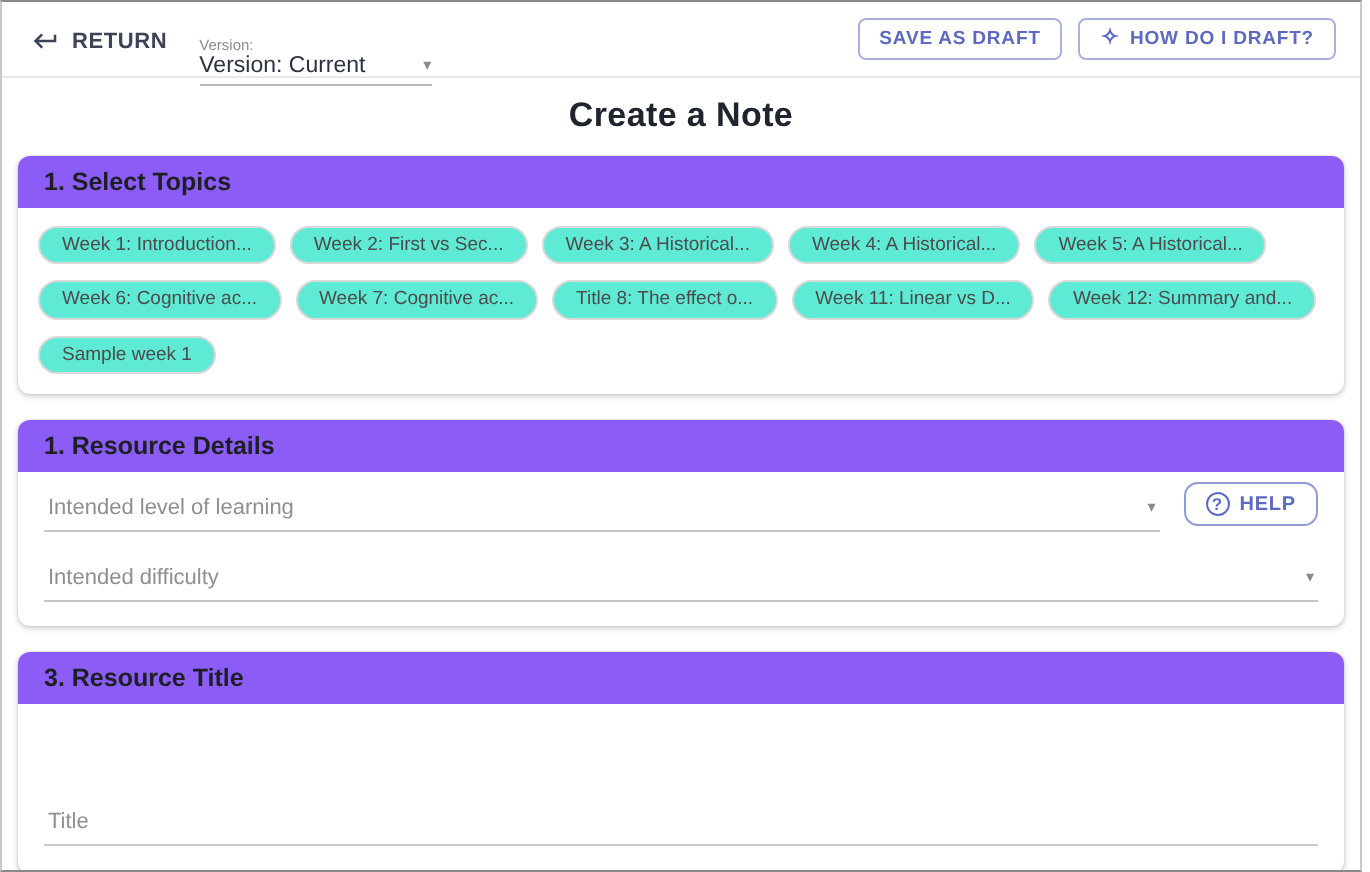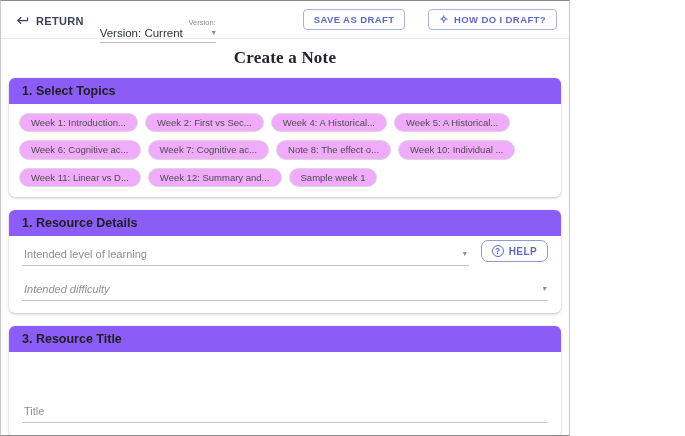--- a/index.html
+++ b/index.html
@@ -1,91 +1,91 @@
 <!DOCTYPE html>
 <html><head>
 <meta charset="utf-8">
 <style>
   * { box-sizing: border-box; margin: 0; padding: 0; }
   body { font-family: "Liberation Sans", sans-serif; background: #fff; }
   .screen {
-    width: 570px; height: 436px; background: #fff; overflow: hidden;
+    width: 681px; height: 436px; background: #fff; overflow: hidden;
     border: 1px solid #c9c9c9; border-top-color: #8a8a8a; border-bottom-color: #8a8a8a;
     position: relative;
   }
   
   .toolbar {
     height: 38px; display: flex; align-items: center;
     padding: 0 12px 0 14px; border-bottom: 1px solid #e9e9e9; background: #fff;
   }
   .return-btn {
     display: flex; align-items: center; gap: 6px; cursor: pointer;
     color: #3c4257; font-size: 11px; font-weight: 700; letter-spacing: .3px;
     margin-top: 2px;
   }
   .return-btn svg { width: 15px; height: 15px; fill: #3c4257; }
   .version-select {
     margin-left: 16px; width: 116px; position: relative; cursor: pointer;
-    border-bottom: 1px solid #b9b9b9; padding: 2px 0 3px 0; margin-top: 20px; text-align: right;
+    border-bottom: 1px solid #b9b9b9; padding: 2px 0 3px 0; margin-top: 20px;
   }
   .version-label { font-size: 7.5px; color: #8d8d8d; display: block; }
   .version-row { display: flex; align-items: center; justify-content: space-between; }
   .version-value { font-size: 11.5px; color: #2c3240; }
   .caret { font-size: 8px; color: #8a8a8a; line-height: 1; }
   .toolbar-spacer { flex: 1; }
   .btn-outline {
     display: inline-flex; align-items: center; gap: 5px; cursor: pointer;
     border: 1px solid #a9b2dd; border-radius: 4px; background: #fff;
     color: #5c6bc0; font-family: "Liberation Sans", sans-serif;
     font-size: 9.5px; font-weight: 700; letter-spacing: .4px;
-    padding: 4px 10px; margin-left: 23px;
+    padding: 4px 10px; margin-left: 8px;
   }
   .sparkle-icon { font-size: 11px; line-height: 1; color: #5c6bc0; }
   
   .page-title {
     text-align: center; font-size: 17px; font-weight: 700; color: #20242e;
-    margin: 9px 0 10px 0; letter-spacing: .2px; font-family: Liberation Serif, serif;
+    margin: 9px 0 10px 0; letter-spacing: .2px;
   }
   
   .card {
     margin: 0 8px 13px 8px; border-radius: 6px; background: #fff;
     box-shadow: 0 1px 3px rgba(0,0,0,.22), 0 0 1px rgba(0,0,0,.14);
   }
   .card-header {
     background: #8b5cf6; border-radius: 6px 6px 0 0;
     padding: 6px 13px; font-size: 12.5px; font-weight: 700; color: #1d1f24;
     display: flex; align-items: center; justify-content: space-between;
   }
   
   .chips-body { padding: 9px 10px 10px 10px; display: flex; flex-wrap: wrap; gap: 8px 7px; }
   .chip {
-    border: 1px solid #d8d8d8; border-radius: 10px; background: #f0abfc;
+    border: 1px solid #d8d8d8; border-radius: 10px; background: #5eead4;
     font-size: 9.5px; color: #4c4c4c; padding: 3px 11px; line-height: 1.2;
     cursor: pointer; white-space: nowrap;
   }
   
   .details-body { padding: 4px 13px 12px 13px; }
-  .field-row { display: flex; align-items: flex-start; gap: 12px; }
+  .field-row { display: flex; align-items: center; gap: 12px; }
   .select-field {
     flex: 1; display: flex; align-items: center; justify-content: space-between;
     border-bottom: 1px solid #c6c6c6; padding: 8px 2px 5px 2px; cursor: pointer;
   }
   .select-placeholder { font-size: 11px; color: #8f8f8f; }
   .help-btn {
     display: inline-flex; align-items: center; gap: 5px; cursor: pointer;
     border: 1px solid #8f9bd4; border-radius: 7px; background: #fff;
     color: #5c6bc0; font-size: 10px; font-weight: 700; letter-spacing: .4px;
     padding: 4px 10px; margin-bottom: 2px;
   }
   .q-circle {
     width: 12px; height: 12px; border: 1.3px solid #5c6bc0; border-radius: 50%;
     display: inline-flex; align-items: center; justify-content: center;
     font-size: 8.5px; font-weight: 700; line-height: 1;
   }
-  .mt8 { margin-top: 9px; font-style: italic; }
+  .mt8 { margin-top: 9px; }
   
   .title-body { padding: 8px 13px 14px 13px; margin-top: 40px; }
   .title-input {
     width: 100%; border: none; border-bottom: 1px solid #c9c9c9; outline: none;
     font-family: "Liberation Sans", sans-serif; font-size: 11px; color: #333;
     padding: 5px 2px 5px 2px; background: transparent;
   }
   .title-input::placeholder { color: #8f8f8f; opacity: 1; }
   
   .add-header { padding-top: 7px; padding-bottom: 7px; }
@@ -122,26 +122,26 @@
 
   <div class="page-title">Create a Note</div>
 
   <div class="card">
     <div class="card-header">
       <span>1. Select Topics</span>
     </div>
     <div class="chips-body">
       <span class="chip">Week 1: Introduction...</span>
       <span class="chip">Week 2: First vs Sec...</span>
+      <span class="chip">Week 3: A Historical...</span>
       <span class="chip">Week 4: A Historical...</span>
       <span class="chip">Week 5: A Historical...</span>
       <span class="chip">Week 6: Cognitive ac...</span>
       <span class="chip">Week 7: Cognitive ac...</span>
-      <span class="chip">Note 8: The effect o...</span>
-      <span class="chip">Week 10: Individual ...</span>
+      <span class="chip">Title 8: The effect o...</span>
       <span class="chip">Week 11: Linear vs D...</span>
       <span class="chip">Week 12: Summary and...</span>
       <span class="chip">Sample week 1</span>
     </div>
   </div>
 
   <div class="card">
     <div class="card-header">
       <span>1. Resource Details</span>
     </div>

